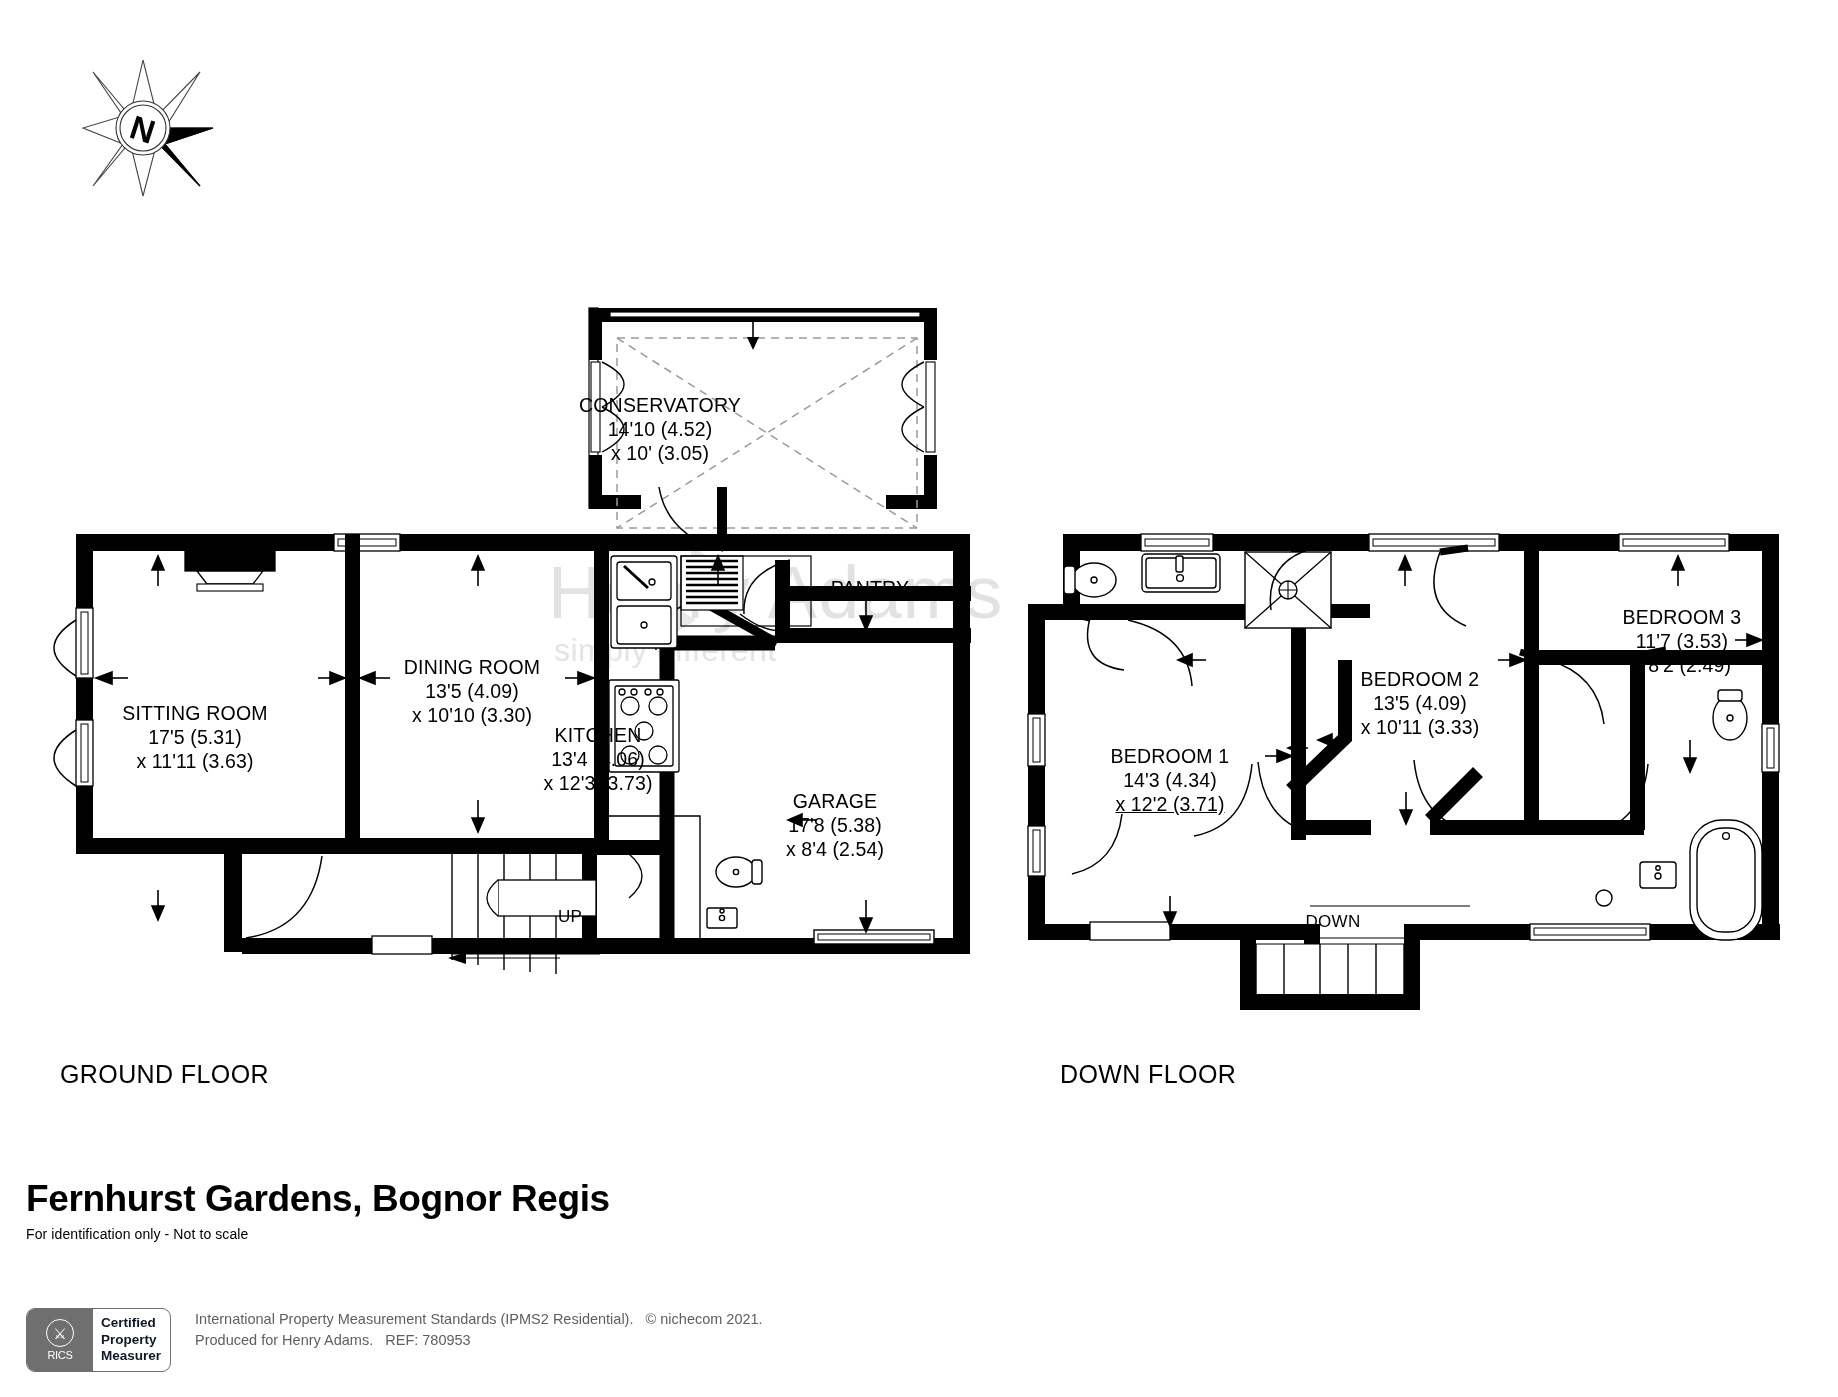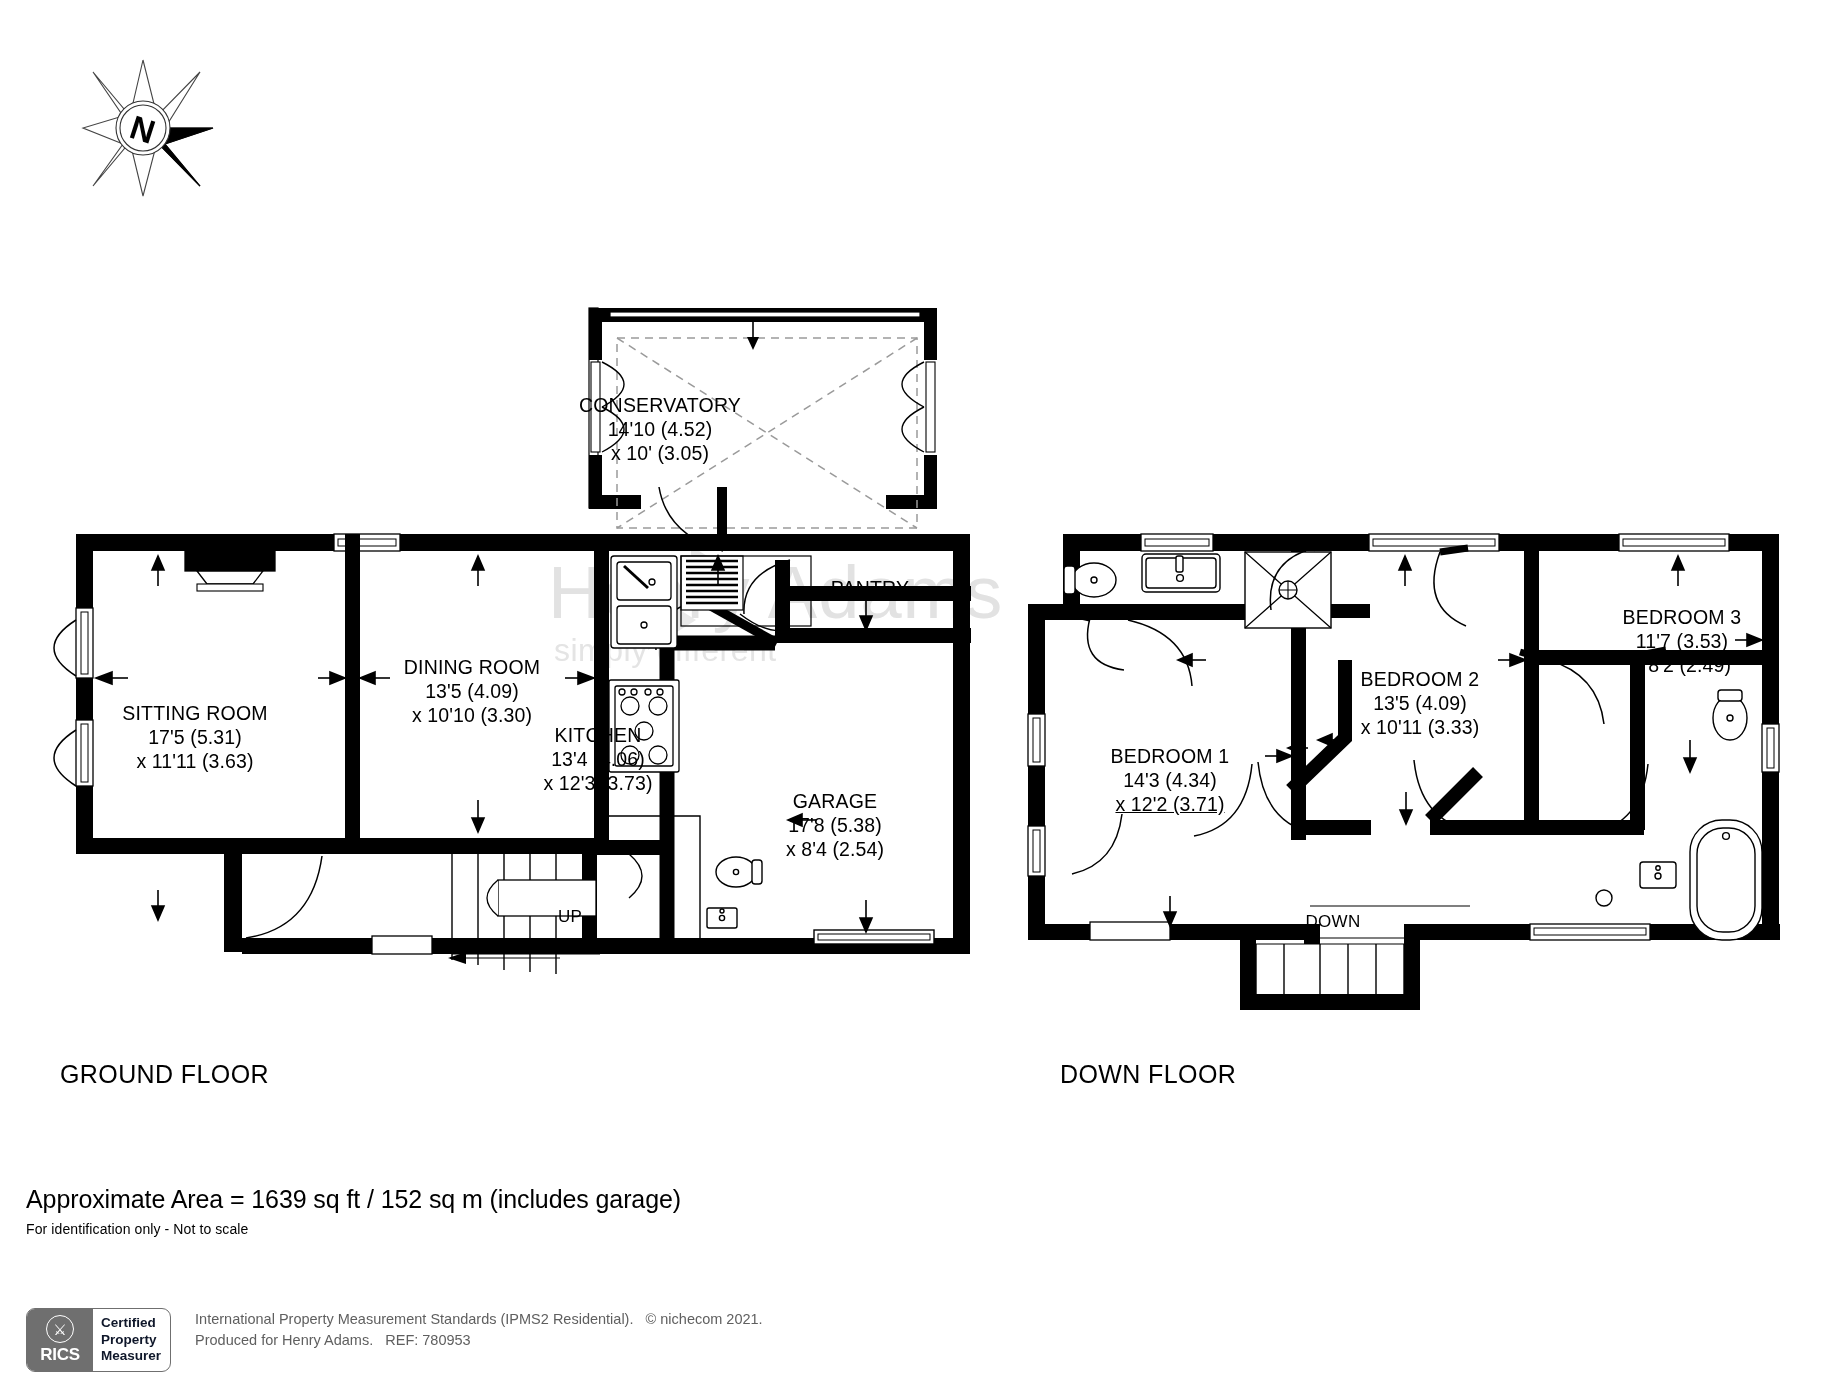--- a/index.html
+++ b/index.html
@@ -105,22 +105,22 @@
   }
   .rics-lion {
     width: 26px; height: 26px;
     border-radius: 50%;
     border: 1.6px solid #ffffff;
     display: flex; align-items: center; justify-content: center;
     font-size: 15px;
     line-height: 1;
   }
   .rics-word {
-    font-size: 17px;
-    font-weight: bold;
+    font-size: 11px;
+    font-weight: normal;
     letter-spacing: -0.3px;
     margin-top: 2px;
   }
   .rics-right {
     padding: 4px 9px 4px 8px;
     display: flex;
     flex-direction: column;
     justify-content: center;
   }
   .rics-right div {
@@ -592,21 +592,21 @@
 <div class="txt room-label" style="left:1572px; top:606px; width:220px;">BEDROOM 3</div>
 <div class="txt room-dims" style="left:1572px; top:630px; width:220px;">11'7 (3.53)</div>
 <div class="txt room-dims" style="left:1572px; top:654px; width:220px;">x 8'2 (2.49)</div>
 
 <div class="txt small-cap" style="left:1288px; top:912px; width:90px;">DOWN</div>
 
 <div class="txt floor-title" style="left:60px; top:1059px; width:330px; text-align:left;">GROUND FLOOR</div>
 <div class="txt floor-title" style="left:1060px; top:1059px; width:330px; text-align:left;">DOWN FLOOR</div>
 
 <div class="footer">
-  <div class="title-area">Approximate Area = 1639 sq ft / 152 sq m (includes garage)</div>
+  <div class="title-main">Fernhurst Gardens, Bognor Regis</div>
   <div class="title-note">For identification only - Not to scale</div>
 </div>
 
 <div class="cert-row">
   <div class="rics-badge">
     <div class="rics-left">
       <div class="rics-lion">⚔</div>
       <div class="rics-word">RICS</div>
     </div>
     <div class="rics-right">

